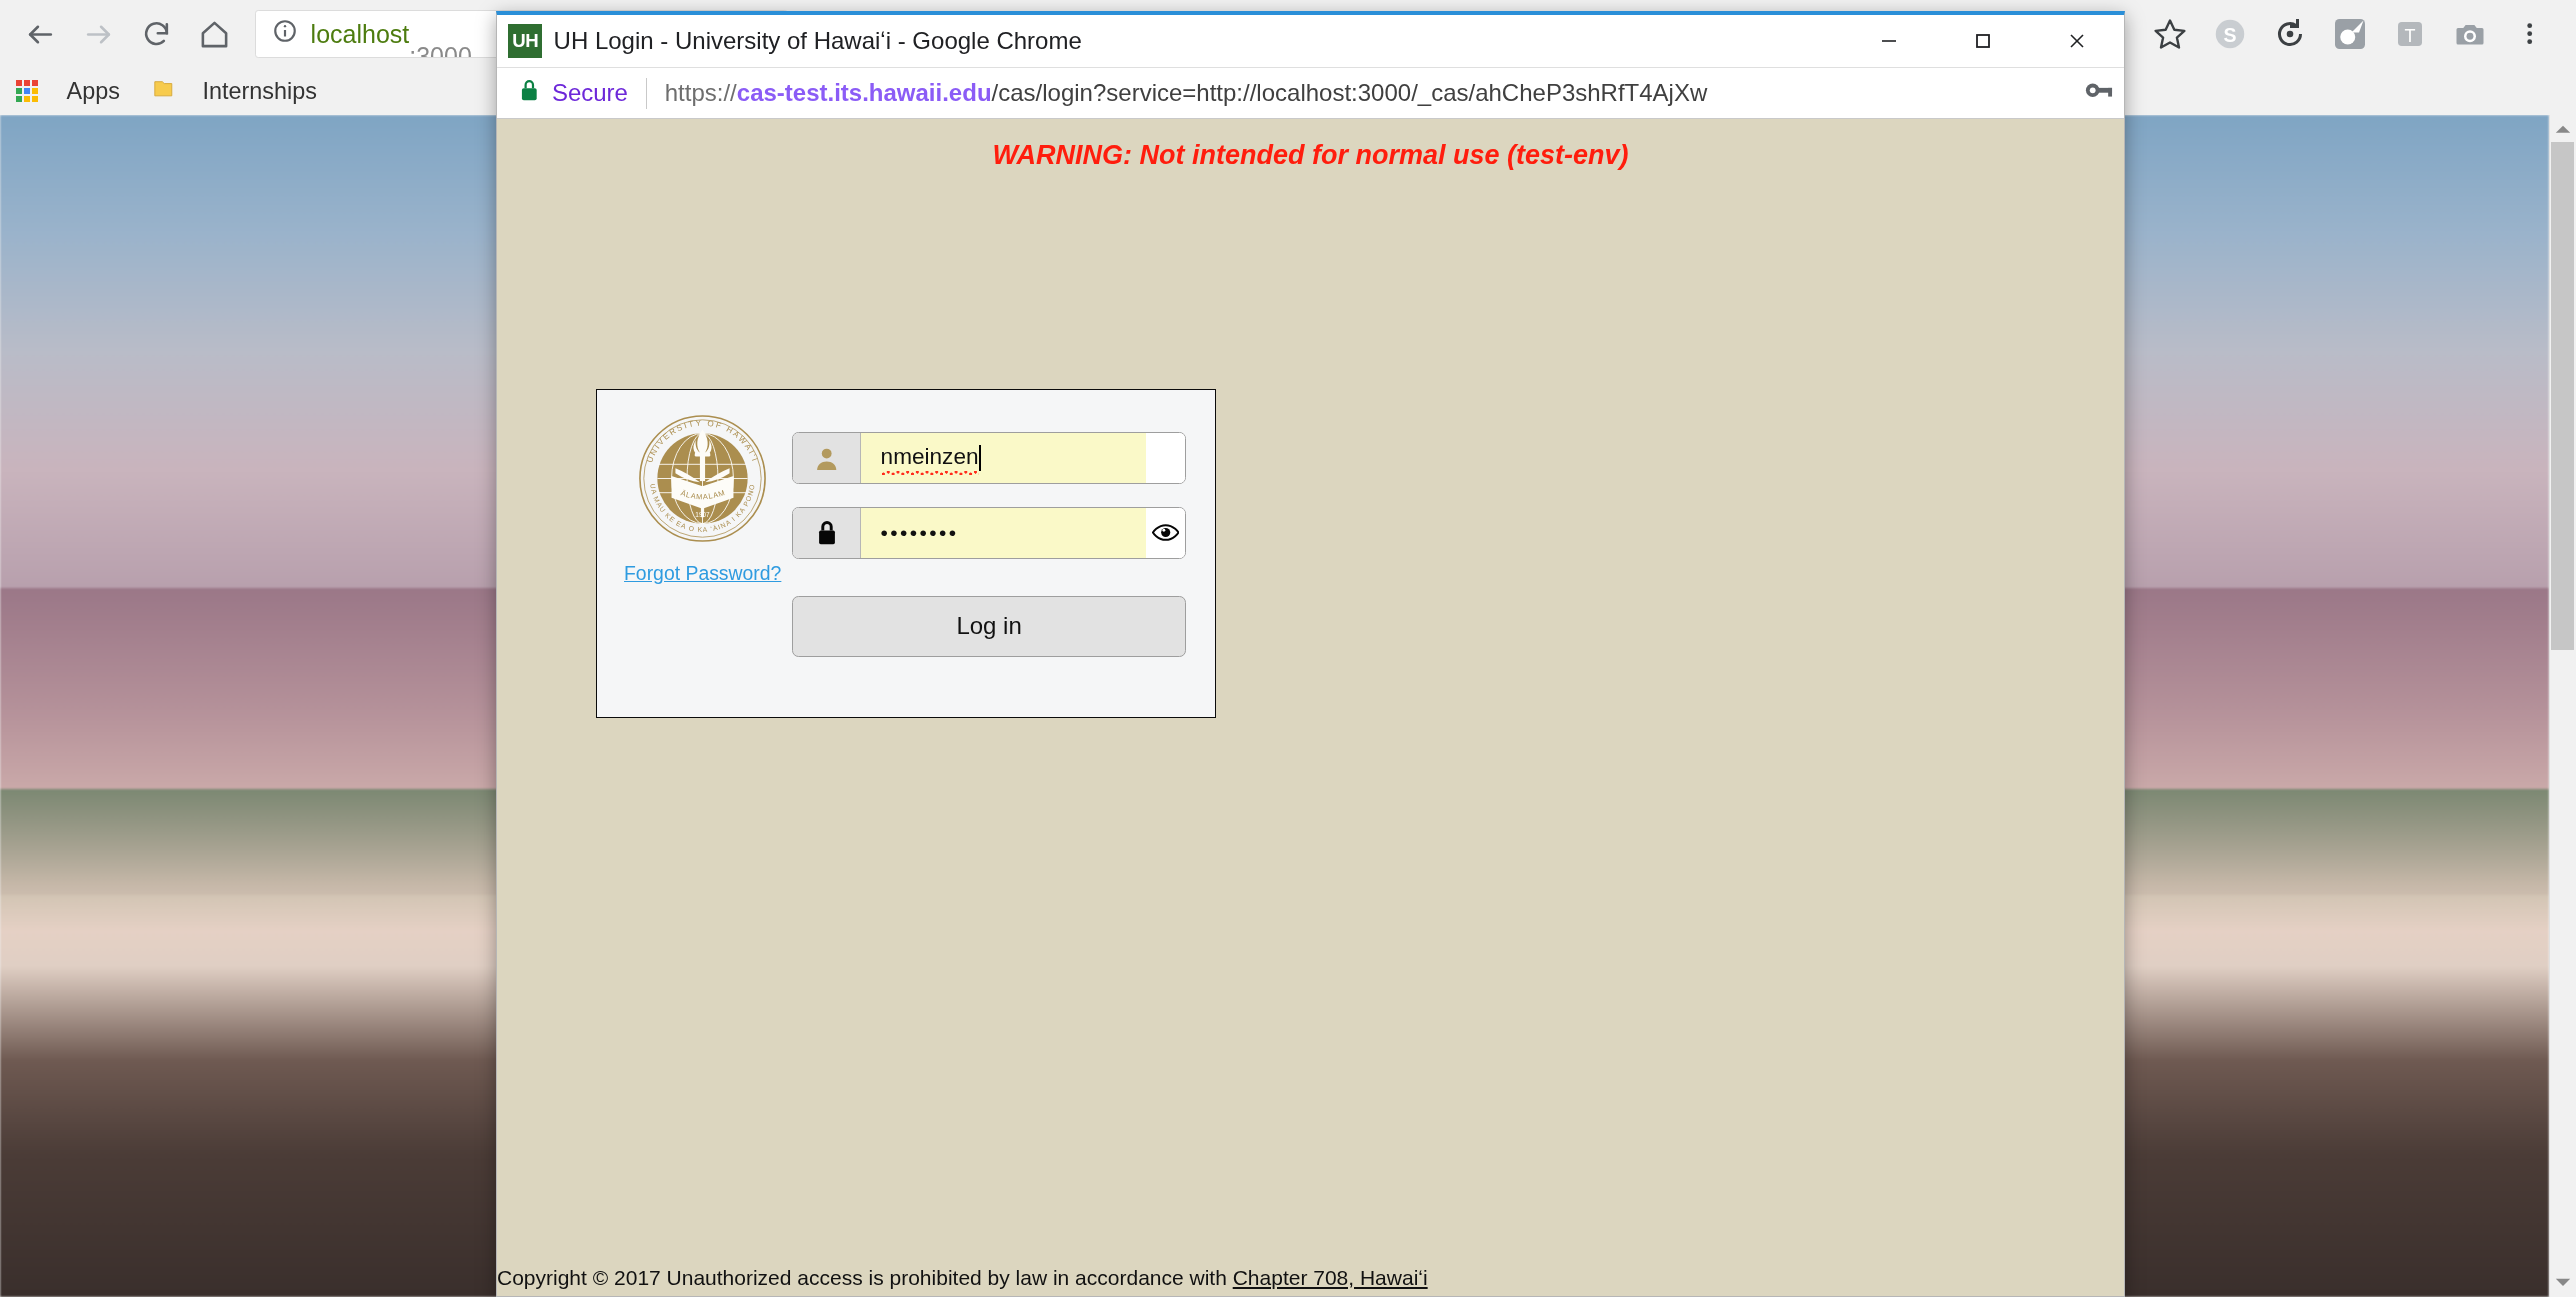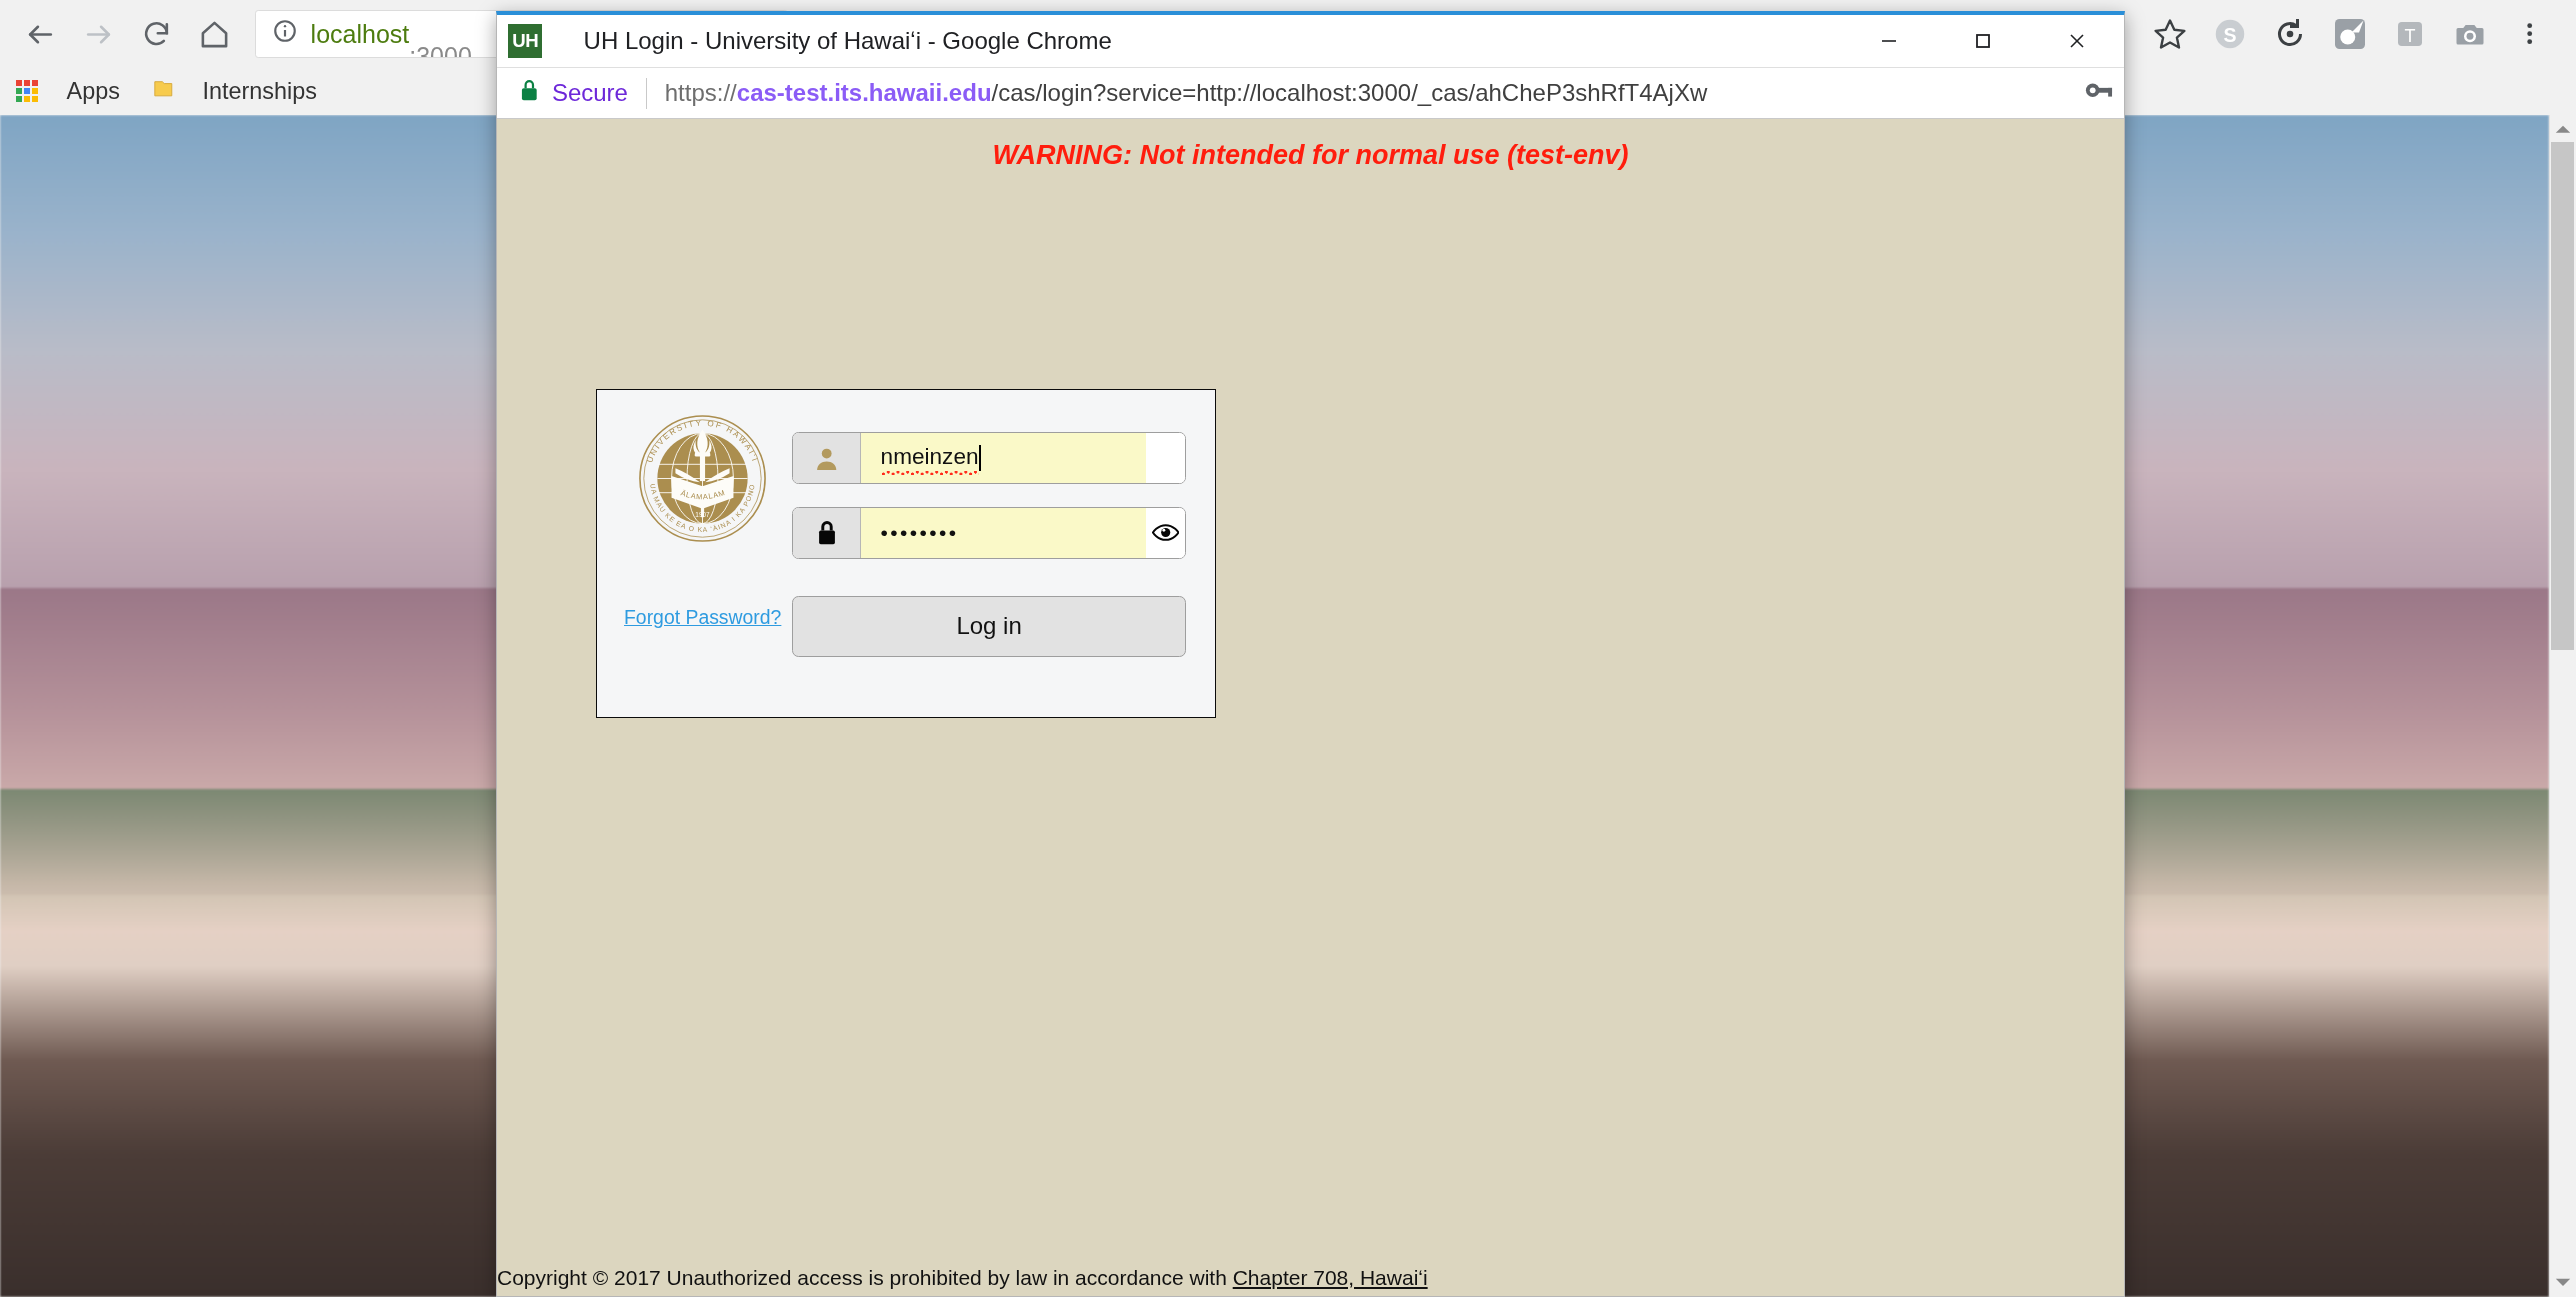--- a/index.html
+++ b/index.html
@@ -135,21 +135,20 @@
     border-top: 4px solid #2a8fd8;
     box-shadow: 0 4.8px 18px rgba(0,0,0,.35);
     overflow: hidden;
     display: flex; flex-direction: column;
   }
   #uh-titlebar {
     height: 52px; flex: none;
     background: #ffffff;
     display: flex; align-items: center;
     padding-left: 11.3px;
-    gap: 30px;
   }
   #uh-favicon {
     width: 34px; height: 34px; flex: none;
     background: #2f6e31;
     color: #ffffff;
     font-size: 18.6px; font-weight: bold;
     display: flex; align-items: center; justify-content: center;
     letter-spacing: -0.4px;
     font-family: "Liberation Sans", sans-serif;
   }
@@ -212,21 +211,21 @@
     border: 1.6px solid #0b0b0b;
     display: flex;
   }
   #cas-left {
     width: 192px; flex: none;
     padding: 24px 0 0 19.4px;
     display: flex; flex-direction: column; align-items: center;
   }
   #uh-seal { width: 129px; height: 129px; display: block; }
   #forgot-pw {
-    margin-top: 63px;
+    margin-top: 19px;
     font-size: 19.4px;
     color: #2e9be0;
     text-decoration: underline;
     white-space: nowrap;
     cursor: pointer;
   }
   #cas-right {
     flex: 1;
     padding: 42px 29px 0 3.2px;
     display: flex; flex-direction: column;

